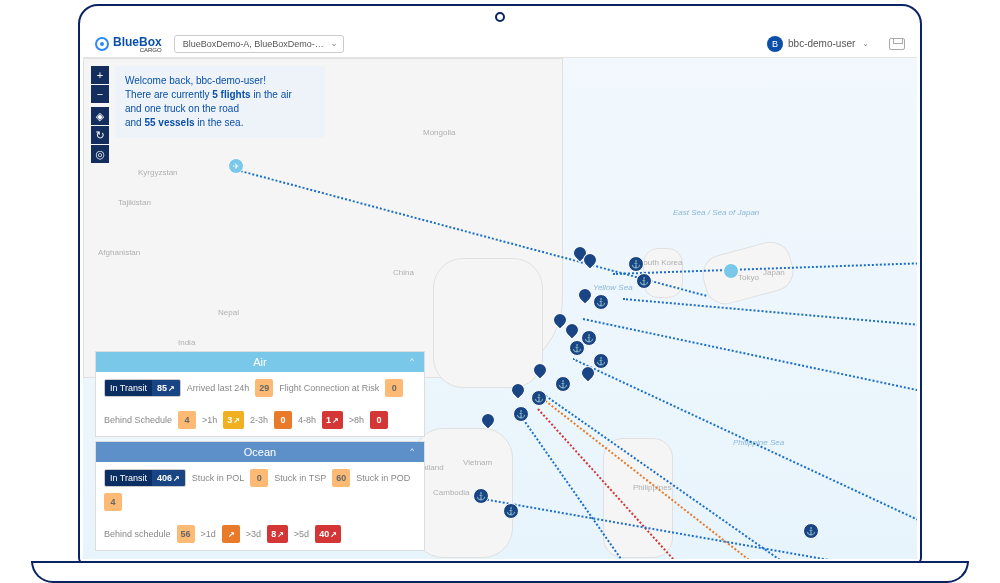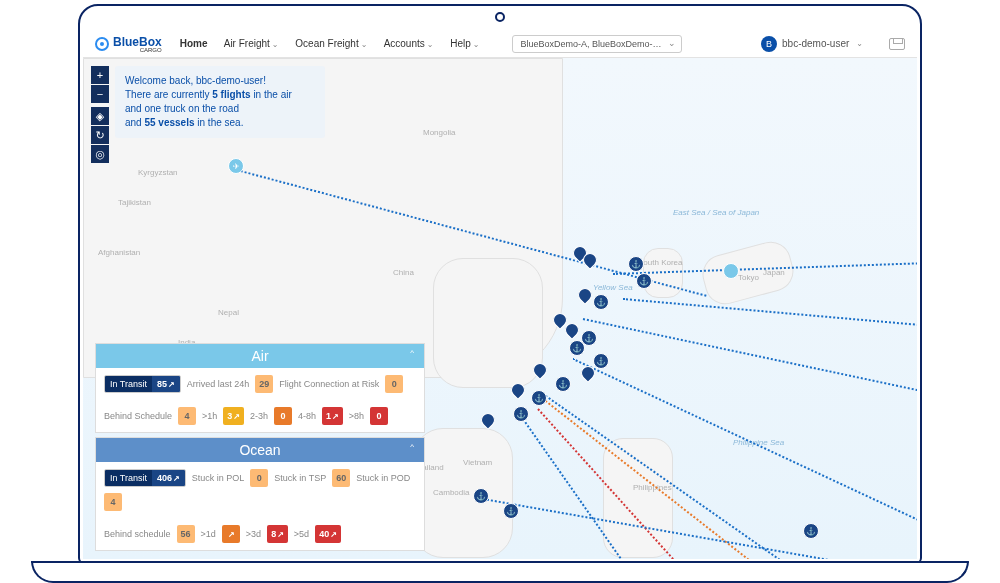--- a/index.html
+++ b/index.html
@@ -2,21 +2,21 @@
 <html><head>
 <meta charset="utf-8">
 <style>
 *{box-sizing:border-box;margin:0;padding:0;font-family:Arial,sans-serif}
 body{background:#fff;width:1000px;height:583px;position:relative;overflow:hidden}
 .laptop{position:absolute;top:0;left:31px;width:938px;height:583px}
 .screen-frame{position:absolute;top:4px;left:47px;width:844px;height:560px;border:2px solid #0a2463;border-radius:20px 20px 6px 6px;overflow:hidden;background:#fff}
 .webcam{position:absolute;top:12px;left:50%;transform:translateX(-50%);width:10px;height:10px;border:2px solid #0a2463;border-radius:50%;background:#fff;z-index:100}
 .lap-base{position:absolute;bottom:0;left:0;width:938px;height:22px;border:2px solid #0a2463;border-radius:0 0 24px 24px;background:#fff}
 .app{position:absolute;top:24px;left:3px;right:3px;bottom:3px;background:#fff}
-.topbar{height:28px;display:flex;align-items:center;padding:0 12px;gap:18px;font-size:10px;color:#333;border-bottom:1px solid #e3e3e3}
+.topbar{height:28px;display:flex;align-items:center;padding:0 12px;gap:12px;font-size:10px;color:#333;border-bottom:1px solid #e3e3e3}
 .logo{display:flex;align-items:center;gap:4px;color:#0a4fa8;font-weight:bold;font-size:12px}
 .logo-icon{width:14px;height:14px;border:2px solid #2b8cf0;border-radius:50%;position:relative}
 .logo-icon:after{content:"";position:absolute;top:3px;left:3px;width:4px;height:4px;background:#2b8cf0;border-radius:50%}
 .logo-sub{font-size:6px;color:#333;font-weight:normal;display:block;text-align:right;margin-top:-2px}
 .nav a{color:#333;text-decoration:none;margin-right:14px;font-size:10px}
 .nav a.active{font-weight:bold}
 .chev{font-size:8px;color:#888;margin-left:2px}
 .acct-sel{border:1px solid #ccc;border-radius:3px;padding:3px 18px 3px 8px;font-size:9px;color:#555;position:relative;width:170px;white-space:nowrap;overflow:hidden;text-overflow:ellipsis}
 .acct-sel:after{content:"⌄";position:absolute;right:5px;top:2px;color:#888}
 .spacer{flex:1}
@@ -28,21 +28,21 @@
 .land{position:absolute;background:#f5f5f5;border:1px solid #e0e0e0}
 .mlabel{position:absolute;font-size:8px;color:#b0b0b0}
 .map-ctrls{position:absolute;top:8px;left:8px;width:18px;z-index:10}
 .mc-btn{width:18px;height:18px;background:#132e5d;color:#fff;display:flex;align-items:center;justify-content:center;font-size:11px;margin-bottom:1px;cursor:pointer}
 .welcome{position:absolute;top:8px;left:32px;width:210px;background:rgba(235,242,248,0.92);border-radius:3px;padding:8px 10px;font-size:10px;color:#0a4fa8;line-height:1.4;z-index:10}
 .welcome b{font-weight:bold}
 .dash{position:absolute;left:12px;bottom:8px;width:330px;z-index:10}
 .dash-hdr{background:#0b2e63;color:#fff;font-size:10px;font-weight:bold;text-align:center;padding:5px;position:relative;cursor:pointer}
 .dash-hdr:after{content:"⌄";position:absolute;right:10px;color:#fff}
 .panel{background:#fff;border:1px solid #ddd;margin-top:4px}
-.p-hdr{padding:4px;text-align:center;font-size:14px;position:relative;cursor:pointer}
+.p-hdr{padding:4px;text-align:center;font-size:11px;position:relative;cursor:pointer}
 .p-hdr:after{content:"^";position:absolute;right:10px;font-size:8px}
 .air-h{background:#7ac8e9;color:#fff}
 .ocean-h{background:#5d8fc9;color:#fff}
 .wait-h{background:#a9c3de;color:#333;font-size:9px}
 .wait-h:after{content:"⌄"}
 .p-row{display:flex;align-items:center;padding:7px 8px;gap:6px;font-size:9px;color:#555;flex-wrap:wrap}
 .chip{display:inline-flex;align-items:center;border:1px solid #ccc;border-radius:2px;overflow:hidden;font-size:9px}
 .chip-l{padding:3px 5px;color:#555}
 .chip-v{padding:3px 5px;background:#f2f2f2;color:#333;font-weight:bold}
 .chip.dk .chip-l{background:#0b2e63;color:#fff}
@@ -69,27 +69,20 @@
     <div class="app">
 
       <div class="topbar">
         <div class="logo">
           <span class="logo-icon"></span>
           <span>
             <span>BlueBox</span>
             <span class="logo-sub">CARGO</span>
           </span>
         </div>
-        <div class="nav">
-          <a href="#" class="active">Home</a>
-          <a href="#"><span>Air Freight</span><span class="chev">⌄</span></a>
-          <a href="#"><span>Ocean Freight</span><span class="chev">⌄</span></a>
-          <a href="#"><span>Accounts</span><span class="chev">⌄</span></a>
-          <a href="#"><span>Help</span><span class="chev">⌄</span></a>
-        </div>
         <div class="acct-sel">BlueBoxDemo-A, BlueBoxDemo-B, BlueBoxDe...</div>
         <div class="spacer"></div>
         <div class="user-pill">
           <span class="avatar">B</span>
           <span>bbc-demo-user</span>
           <span class="chev">⌄</span>
         </div>
         <div class="env-icon"></div>
       </div>
 

